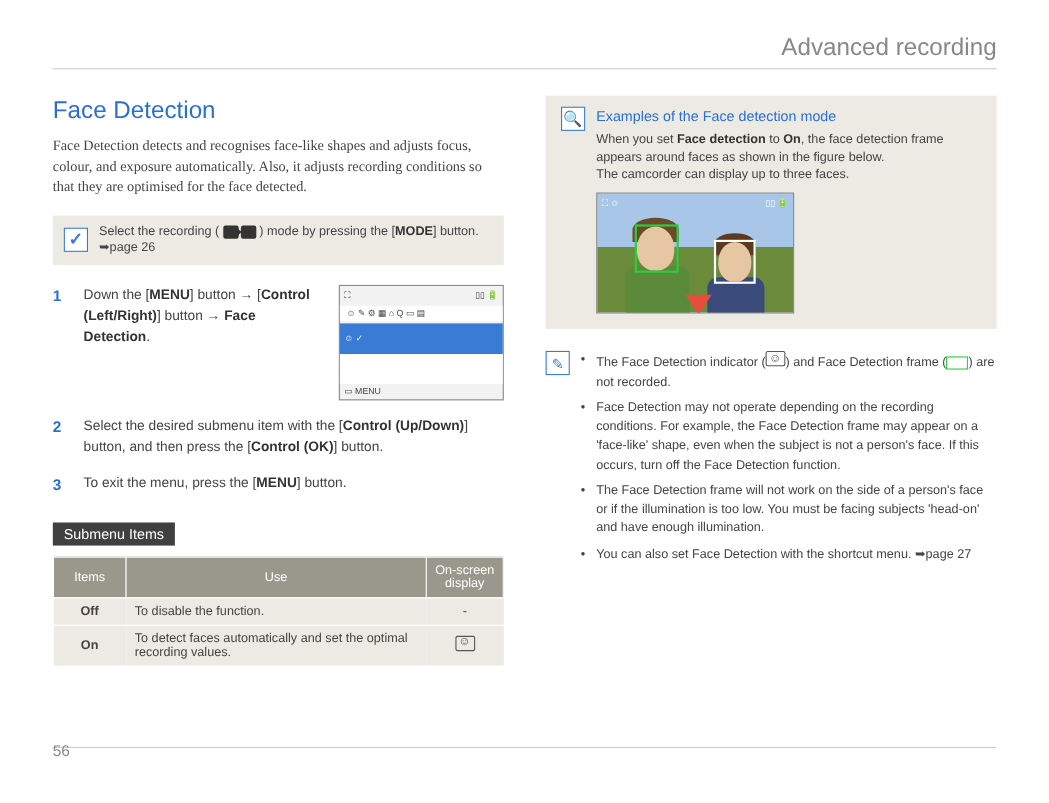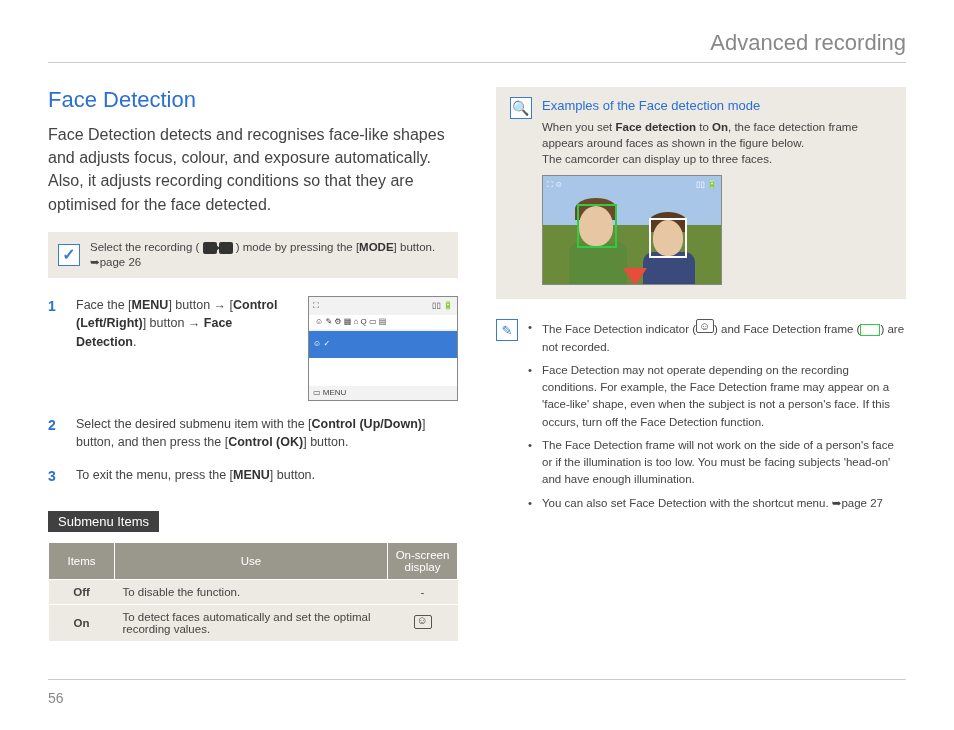--- a/index.html
+++ b/index.html
@@ -3,21 +3,21 @@
 <meta charset="utf-8">
 <style>
   * { box-sizing: border-box; margin: 0; padding: 0; }
   body { width: 954px; height: 730px; background: #fff; font-family: Arial, Helvetica, sans-serif; color: #444; position: relative; }
   .page { width: 100%; height: 100%; padding: 30px 48px 0 48px; }
   .header-title { text-align: right; font-size: 22px; color: #888; font-weight: 400; margin-bottom: 6px; }
   .header-rule { border: none; border-top: 1px solid #ccc; margin-bottom: 22px; }
   .columns { display: flex; gap: 38px; margin-top: 24px; }
   .col { flex: 1; min-width: 0; }
   .section-h { color: #2a6fd4; font-size: 22px; font-weight: 400; margin-bottom: 10px; }
-  .intro { font-size: 16px; line-height: 1.45; margin-bottom: 16px; }
+  .intro { font-size: 13px; line-height: 1.45; margin-bottom: 16px; font-family: Liberation Serif, serif; }
   .note-box { background: #eceae3; padding: 8px 10px; display: flex; align-items: center; gap: 10px; margin-bottom: 18px; }
   .check-icon { width: 22px; height: 22px; display: inline-flex; align-items: center; justify-content: center; border: 1px solid #3a7bd5; color: #3a7bd5; font-size: 16px; font-weight: bold; background: #fff; flex: 0 0 auto; }
   .note-text { font-size: 11.5px; line-height: 1.3; }
   .steps { list-style: none; margin-bottom: 24px; }
   .steps li { display: flex; gap: 12px; margin-bottom: 14px; font-size: 12.5px; line-height: 1.5; }
   .step-num { color: #2a6fd4; font-weight: 600; font-size: 14px; flex: 0 0 16px; }
   .step-body { flex: 1; }
   .step-row { display: flex; align-items: flex-start; gap: 16px; }
   .step-text { flex: 1; }
   .mini-lcd { flex: 0 0 150px; height: 105px; border: 1px solid #888; background: #f2f2f2; display: flex; flex-direction: column; font-size: 8px; }
@@ -52,21 +52,21 @@
   .fr2 { left:106px; top:42px; width:38px; height:40px; border-color:#fff; }
   .arrow { position:absolute; left:80px; top:92px; width:0; height:0; border-left:12px solid transparent; border-right:12px solid transparent; border-top:18px solid #e74c3c; }
   .osd { position:absolute; top:3px; color:#fff; font-size:8px; display:flex; gap:4px; }
   .osd.l { left:4px; } .osd.r { right:4px; }
   .tips-row { display: flex; gap: 10px; }
   .pencil-icon { width: 22px; height: 22px; border:1px solid #3a7bd5; color:#3a7bd5; display:inline-flex; align-items:center; justify-content:center; font-size:13px; flex:0 0 auto; background:#fff; }
   .tips { flex: 1; font-size: 11.5px; line-height: 1.5; padding-left: 0; }
   .tips li { list-style: none; position: relative; padding-left: 14px; margin-bottom: 6px; }
   .tips li::before { content: "•"; position: absolute; left: 0; top: 0; }
   .fd-frame { display:inline-block; width:20px; height:12px; border:1.5px solid #2ecc40; vertical-align:middle; }
-  .page-num { position: absolute; left: 48px; bottom: 24px; font-size: 14px; color: #888; }
+  .page-num { position: absolute; left: 48px; bottom: 40px; font-size: 14px; color: #888; }
   .page-rule { position:absolute; left:48px; right:48px; bottom:50px; border:none; border-top:1px solid #ccc; }
   .cam-icons { display:inline-flex; gap:2px; vertical-align:middle; }
   .cam-icons span { width:14px; height:12px; background:#333; display:inline-block; border-radius:2px; position:relative; }
   .cam-icons span:first-child::after { content:""; position:absolute; right:-3px; top:3px; border-left:4px solid #333; border-top:3px solid transparent; border-bottom:3px solid transparent;}
   b { color:#333; font-weight:700; }
 </style>
 </head>
 <body>
 
 <div class="page">
@@ -90,21 +90,21 @@
           <span>) mode by pressing the [</span><b>MODE</b><span>] button. ➥page 26</span>
         </span>
       </div>
 
       <ol class="steps">
         <li>
           <span class="step-num">1</span>
           <div class="step-body">
             <div class="step-row">
               <div class="step-text">
-                <span>Face the [</span><b>MENU</b><span>] button → [</span><b>Control (Left/Right)</b><span>] button → </span><b>Face Detection</b><span>.</span>
+                <span>Down the [</span><b>MENU</b><span>] button → [</span><b>Control (Left/Right)</b><span>] button → </span><b>Face Detection</b><span>.</span>
               </div>
               <div class="mini-lcd">
                 <div class="top">⛶ <span style="margin-left:auto">▯▯ 🔋</span></div>
                 <div class="mid">☺ ✎ ⚙ ▦ ⌂ Q ▭ ▤</div>
                 <div class="sel">☺ ✓</div>
                 <div class="rest"></div>
                 <div class="bot">▭ MENU</div>
               </div>
             </div>
           </div>

